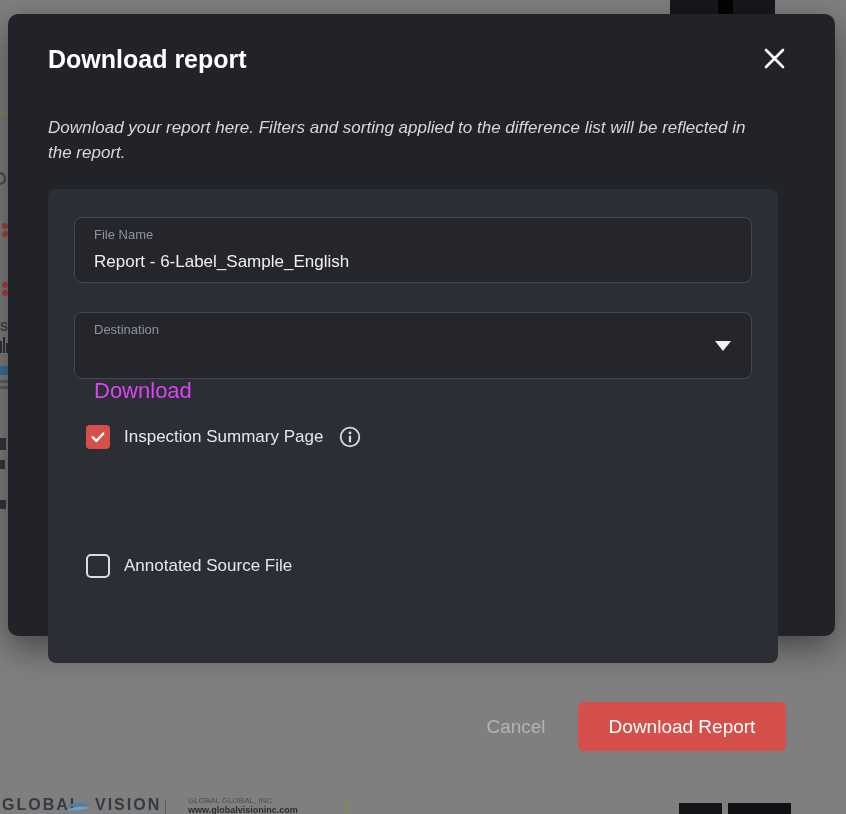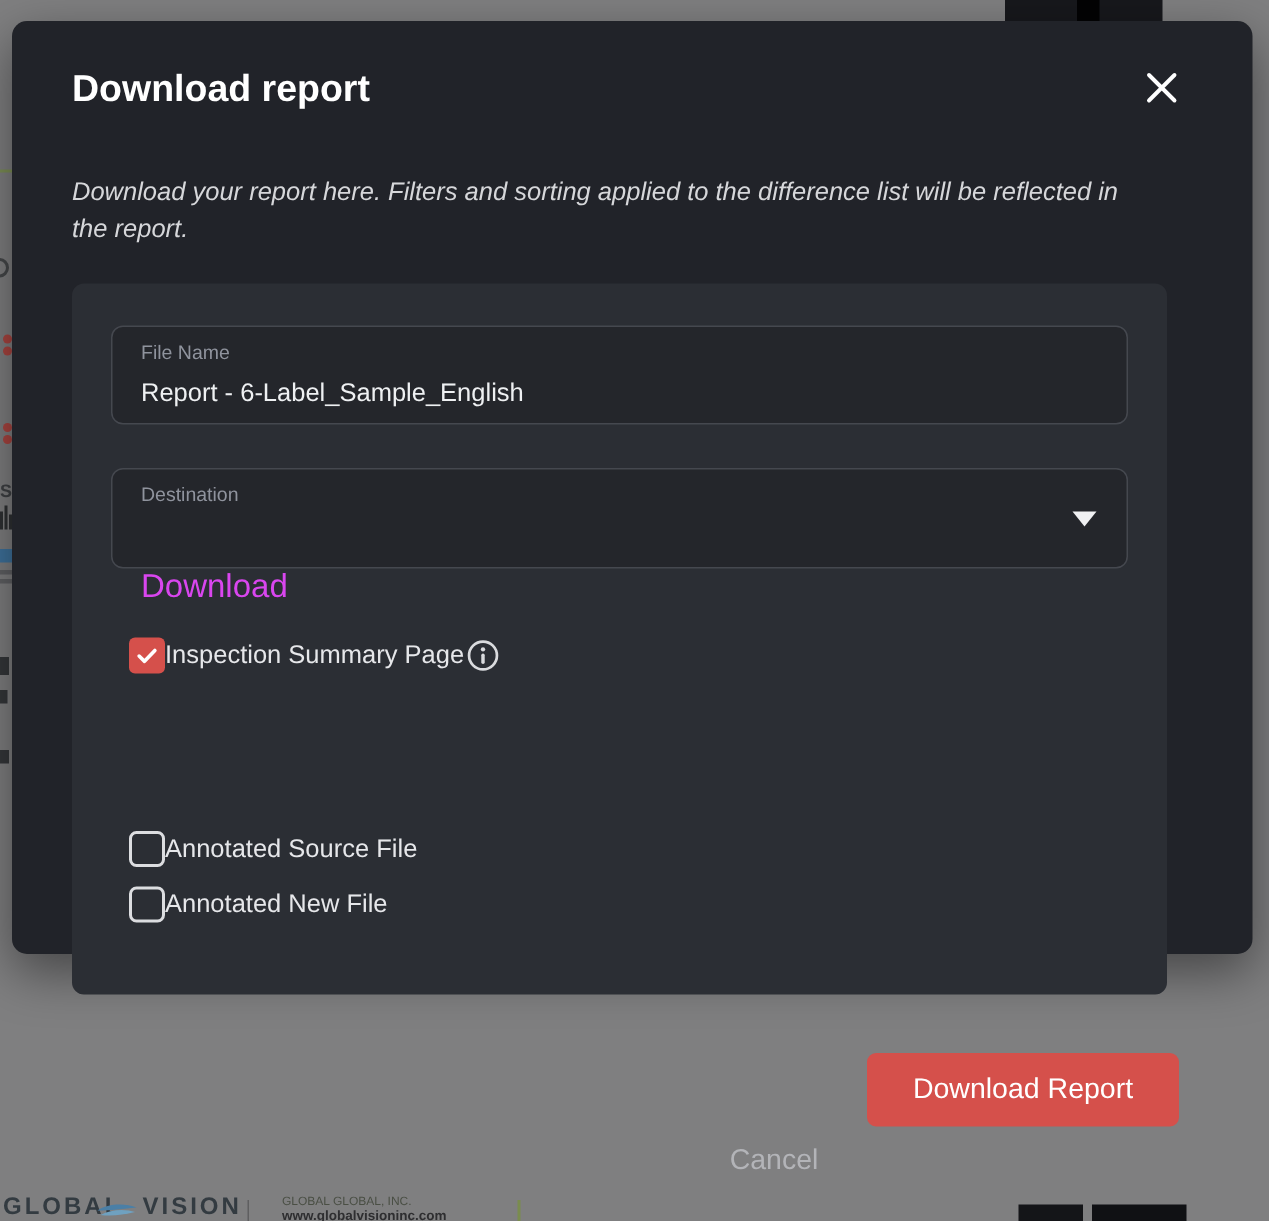--- a/index.html
+++ b/index.html
@@ -112,21 +112,21 @@
     position: absolute; right: 20px; top: 28px;
     width: 0; height: 0;
     border-left: 8px solid transparent;
     border-right: 8px solid transparent;
     border-top: 10px solid #f0f1f3;
   }
 
   
   .check-row {
     position: absolute;
-    display: flex; align-items: center; 
+    display: flex; align-items: center; gap: 14px;
     height: 24px;
   }
   .check-row.r1 { left: 38px; top: 236px; }
   .check-row.r2 { left: 76px; top: 290px; }
   .check-row.r3 { left: 38px; top: 344px; margin-top: 21px; }
   .check-row.r4 { left: 38px; top: 402px; }
   .cb {
     width: 24px; height: 24px; flex: 0 0 24px;
     border-radius: 4px; cursor: pointer;
     display: flex; align-items: center; justify-content: center;
@@ -141,21 +141,21 @@
     margin-left: 2px;
   }
 
   
   .cancel-btn {
     position: absolute; left: 458px; top: 697px;
     width: 100px; height: 32px;
     background: transparent; border: none; cursor: pointer;
     font-family: "Liberation Sans", sans-serif;
     font-size: 19px; color: #b3b4b8;
-    text-align: center; line-height: 32px; margin-top: 47px;
+    text-align: center; line-height: 32px;
   }
   .download-btn {
     position: absolute; left: 570px; top: 688px;
     width: 208px; height: 49px;
     background: #d5504b; border: none; border-radius: 6px;
     cursor: pointer;
     font-family: "Liberation Sans", sans-serif;
     font-size: 19px; color: #ffffff;
   }
 </style>
@@ -238,24 +238,20 @@
           </svg>
         </button>
       </div>
 
 
       <div class="check-row r3">
         <span class="cb unchecked"></span>
         <span class="cb-label">Annotated Source File</span>
       </div>
 
-      <div class="check-row r4">
-        <span class="cb unchecked"></span>
-        <span class="cb-label">Annotated New File</span>
-      </div>
 
     </div>
 
     <button class="cancel-btn">Cancel</button>
     <button class="download-btn">Download Report</button>
 
   </div>
 
 </div>
 

